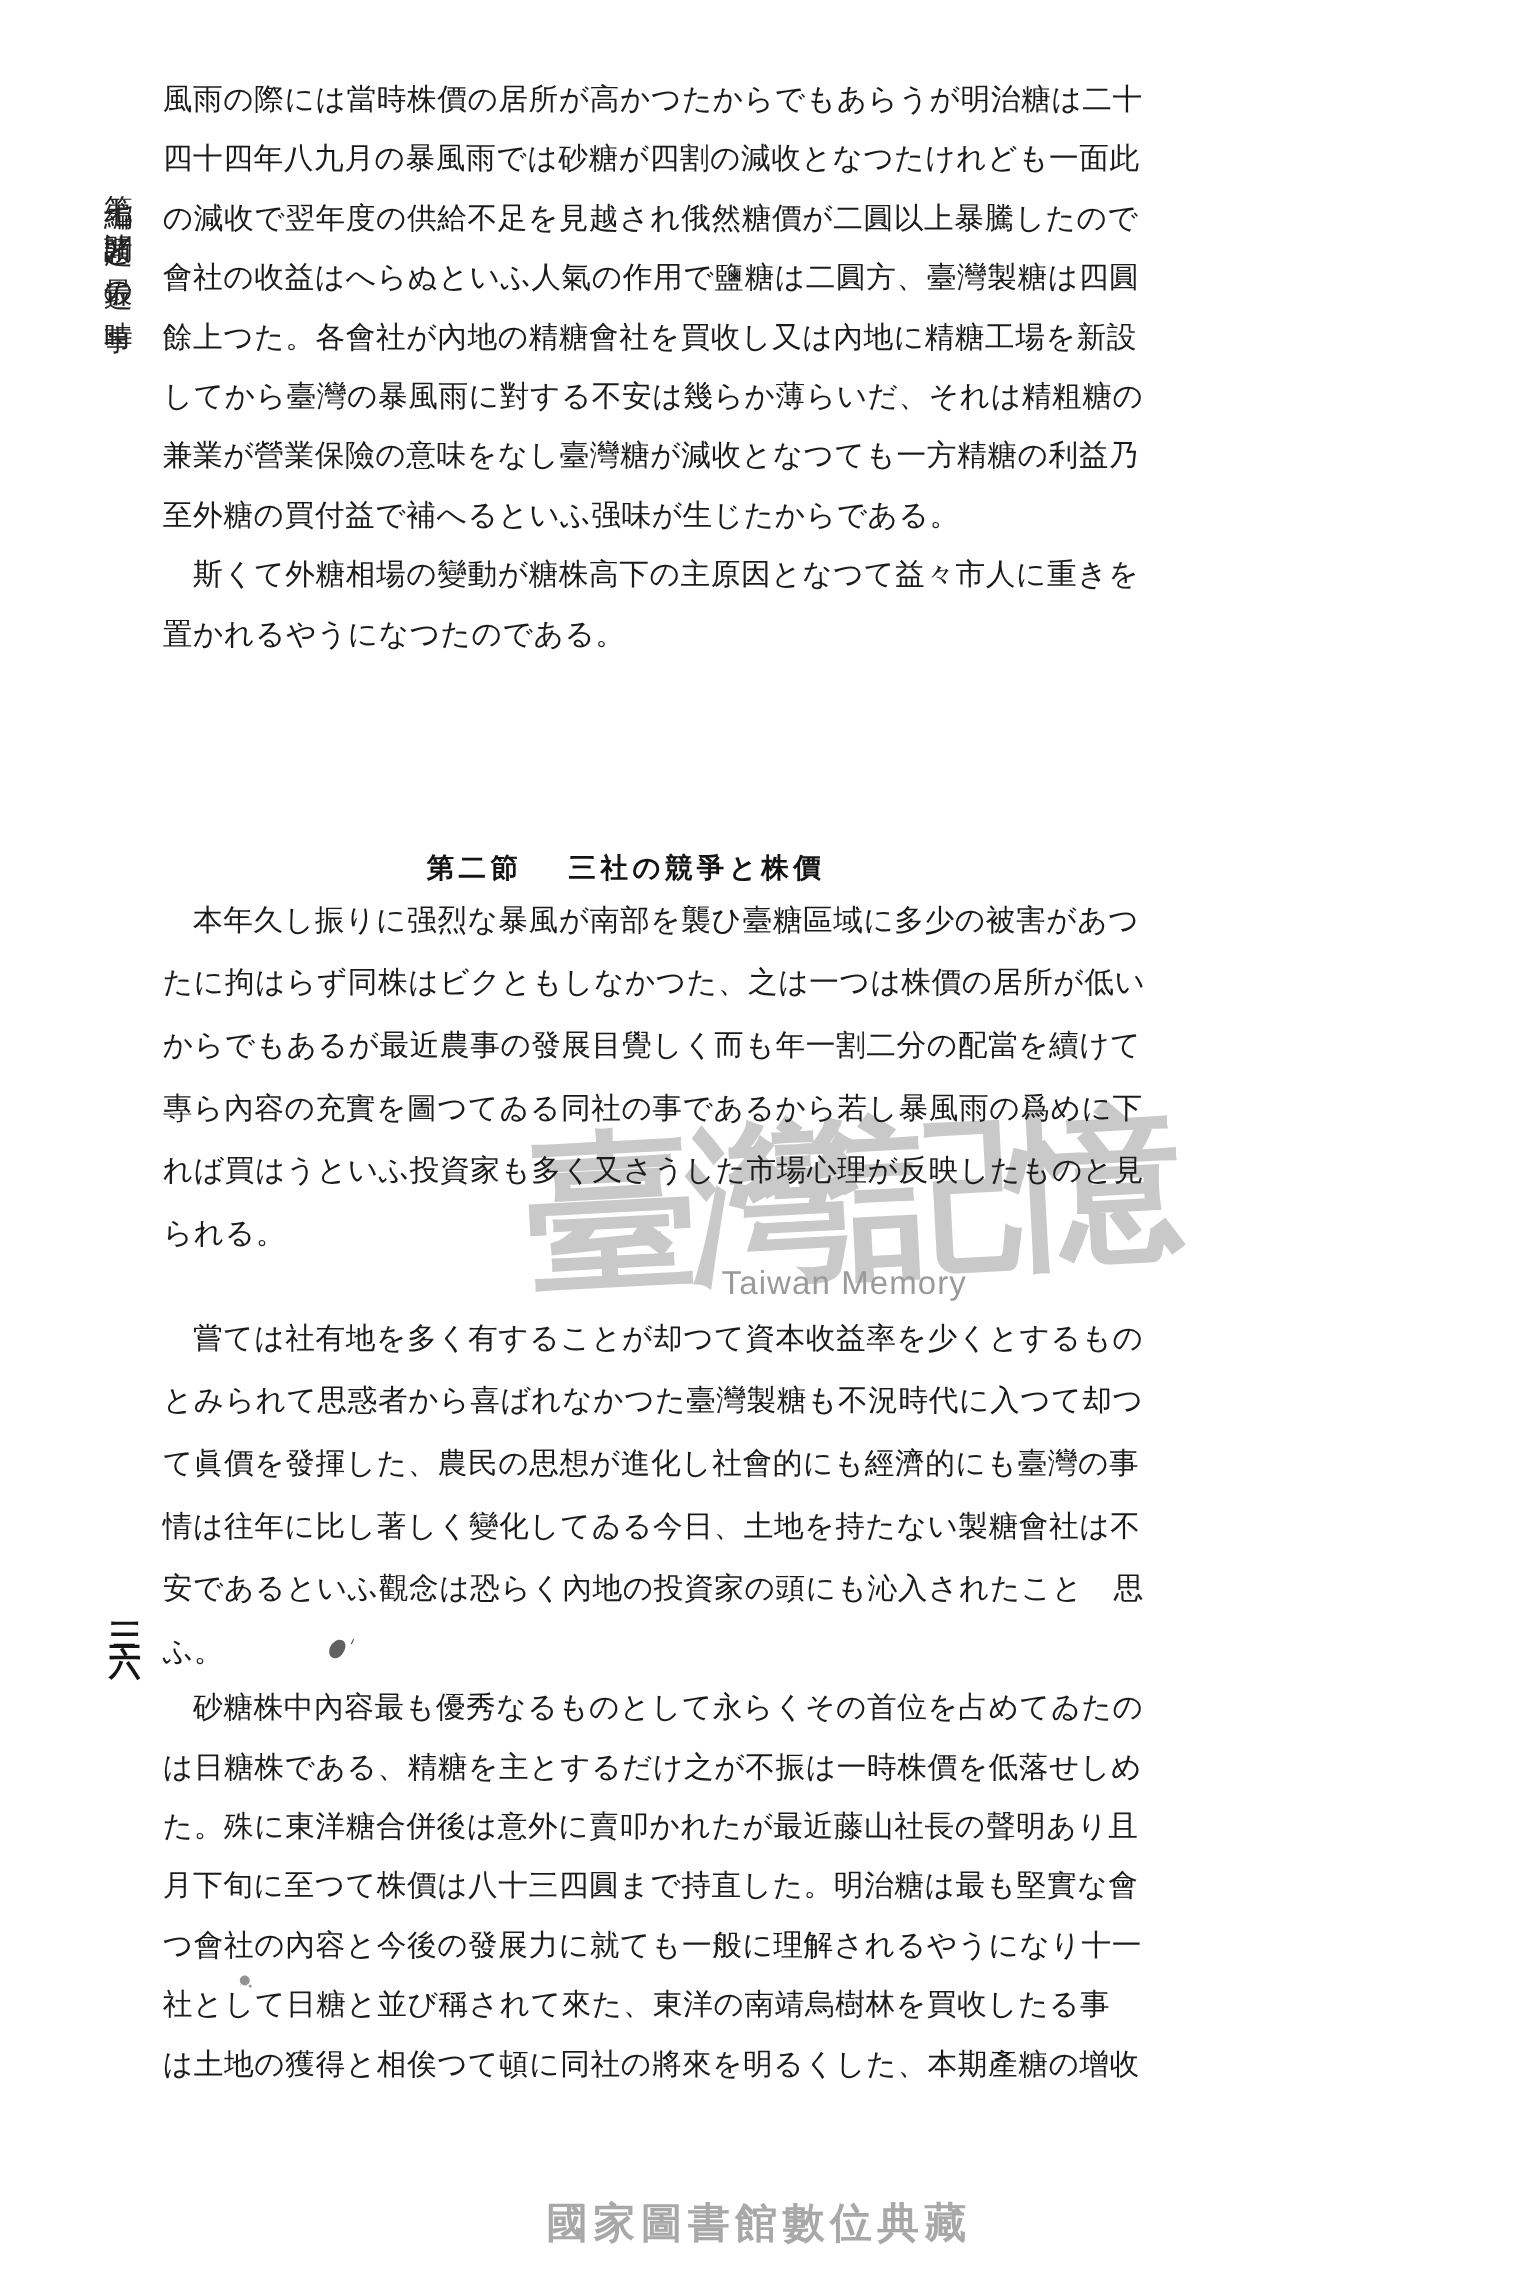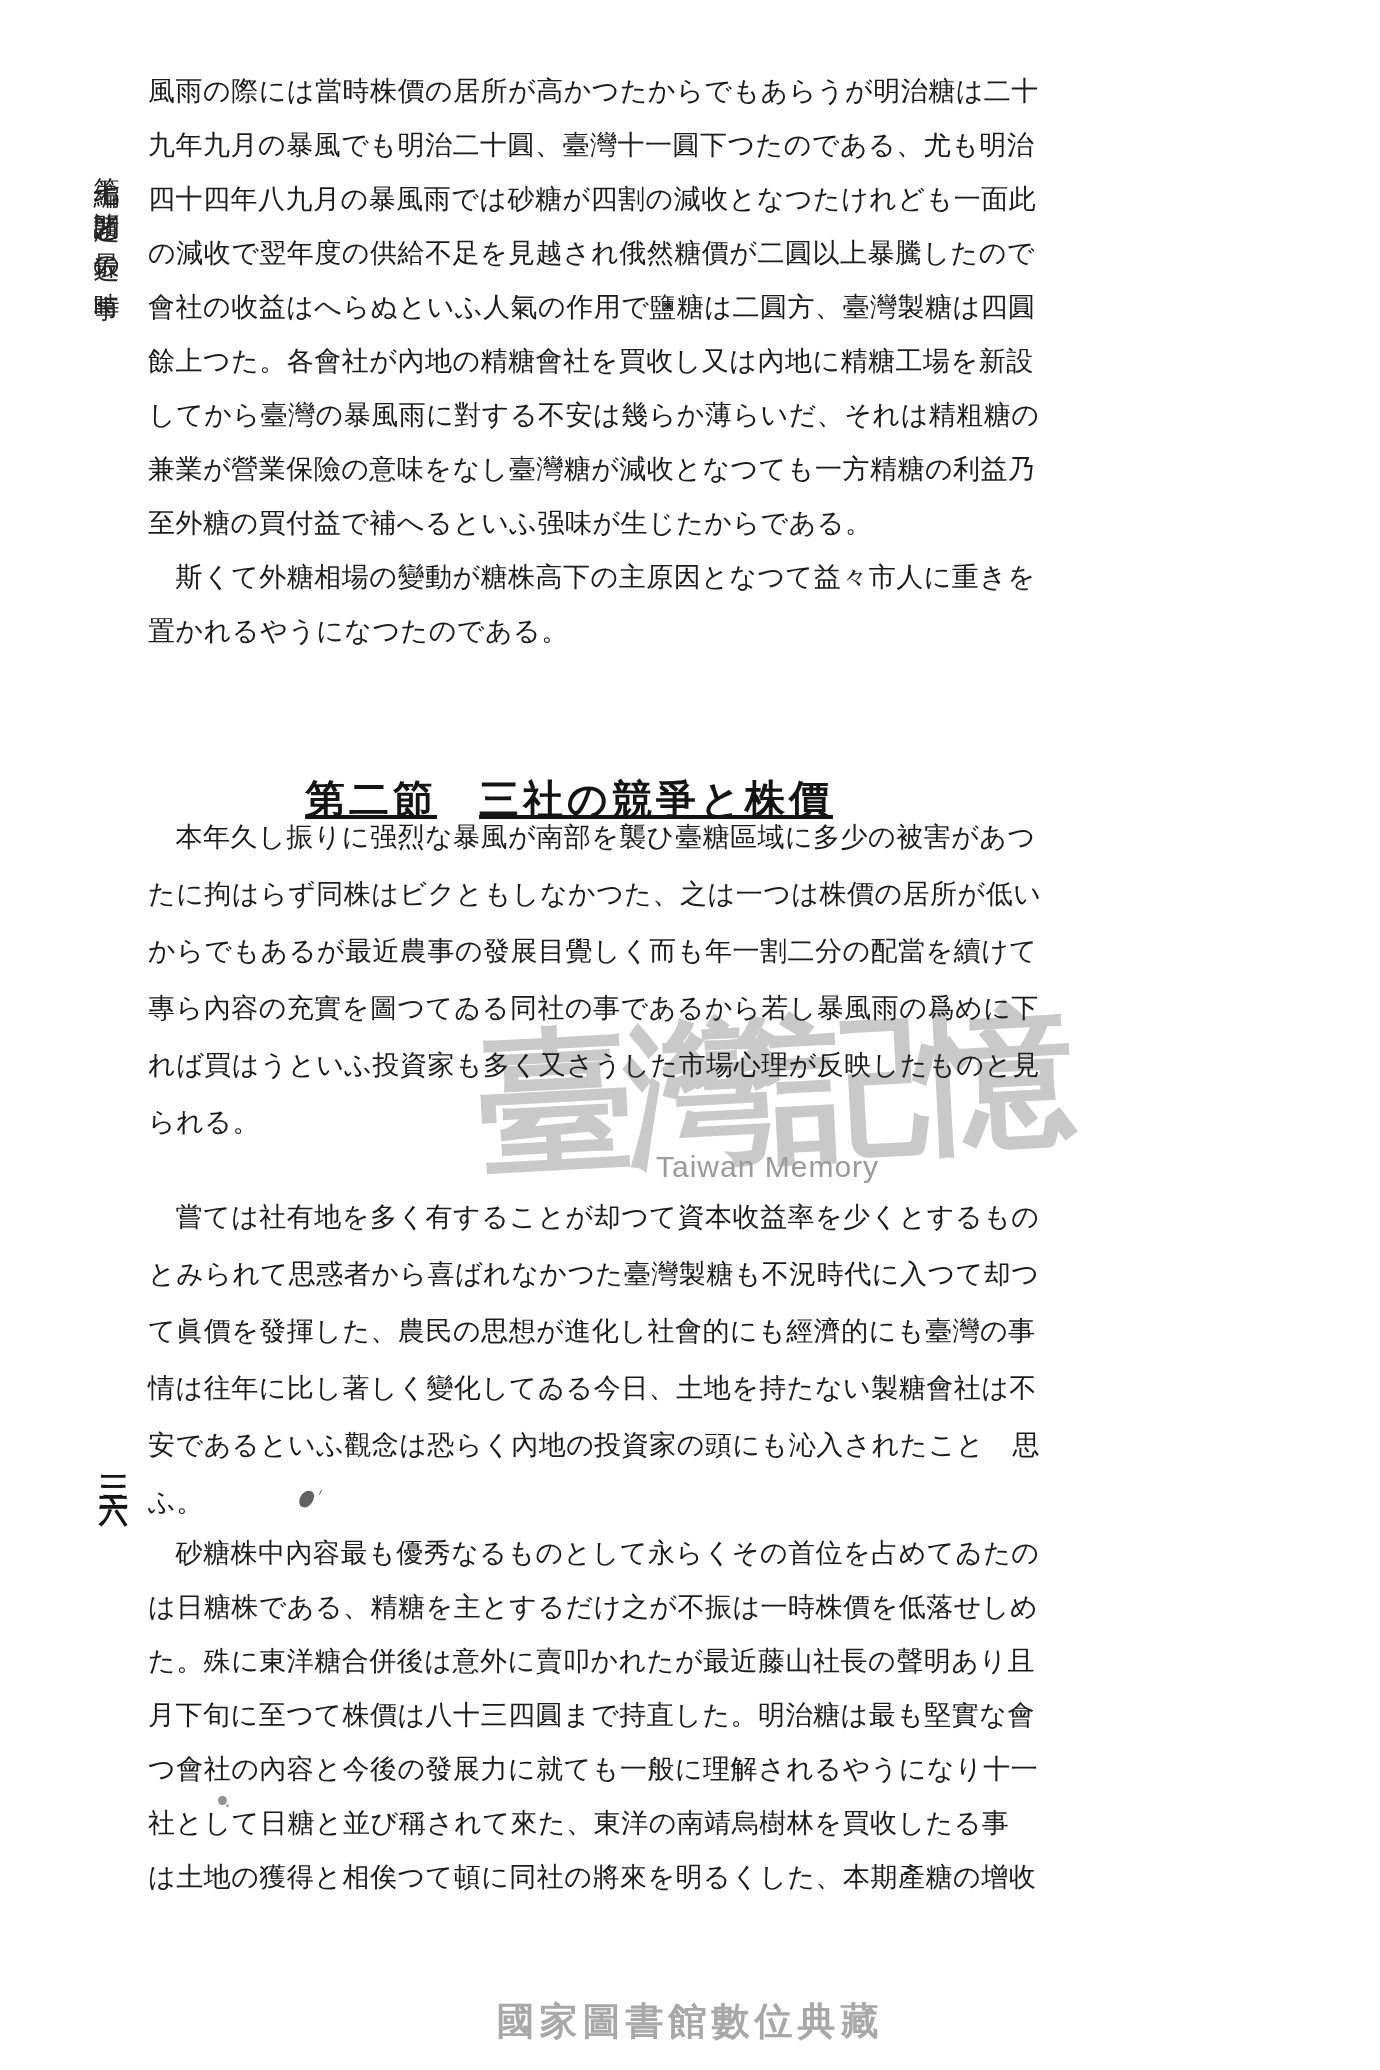--- a/index.html
+++ b/index.html
@@ -23,22 +23,22 @@
   }
   
   .para { position:absolute; left:148px; width:842px; }
   .text-line { white-space:nowrap; font-size:27px; letter-spacing:0.5px; }
   #para1 { top:64px;  line-height:54px; }
   #para2 { top:808px; line-height:57px; }
   #para3 { top:1188px; line-height:57px; }
   #para4 { top:1526px; line-height:54px; }
   .section-heading {
     position:absolute; left:148px; top:772px; width:842px;
-    text-align:center; font-size:40px; font-weight:bold; letter-spacing:4px;
-    color:#141414; z-index:2;text-decoration:underline;
+    text-align:center; font-size:25px; font-weight:bold; letter-spacing:4px;
+    color:#141414; z-index:2;
   }
   .section-heading .sec-title { margin-left:42px; }
   .para { z-index:2; }
   
   .watermark-cjk {
     position:absolute; left:478px; top:988px; z-index:1;
     font-size:155px; font-weight:bold; letter-spacing:-8px;
     opacity:0.48; transform:rotate(-3deg);
     font-family:"DejaVu Serif","Liberation Serif",serif;
     white-space:nowrap;
@@ -70,21 +70,20 @@
     <span>第七編</span><span class="chapter">諸問題と最近の時事</span>
   </div>
 
   <div class="page-number-v">三三六</div>
 
   <div class="watermark-cjk" style="color: rgb(143, 143, 143);">臺灣記憶</div>
   <div class="watermark-latin" style="color: rgb(154, 154, 154);">Taiwan Memory</div>
 
   <div class="para" id="para1">
       <div class="text-line">風雨の際には當時株價の居所が高かつたからでもあらうが明治糖は二十</div>
-      <div class="text-line">九年九月の暴風でも明治二十圓、臺灣十一圓下つたのである、尤も明治</div>
       <div class="text-line">四十四年八九月の暴風雨では砂糖が四割の減收となつたけれども一面此</div>
       <div class="text-line">の減收で翌年度の供給不足を見越され俄然糖價が二圓以上暴騰したので</div>
       <div class="text-line">會社の收益はへらぬといふ人氣の作用で鹽糖は二圓方、臺灣製糖は四圓</div>
       <div class="text-line">餘上つた。各會社が內地の精糖會社を買收し又は內地に精糖工場を新設</div>
       <div class="text-line">してから臺灣の暴風雨に對する不安は幾らか薄らいだ、それは精粗糖の</div>
       <div class="text-line">兼業が營業保險の意味をなし臺灣糖が減收となつても一方精糖の利益乃</div>
       <div class="text-line">至外糖の買付益で補へるといふ强味が生じたからである。</div>
       <div class="text-line">　斯くて外糖相場の變動が糖株高下の主原因となつて益々市人に重きを</div>
       <div class="text-line">置かれるやうになつたのである。</div>
     </div>

